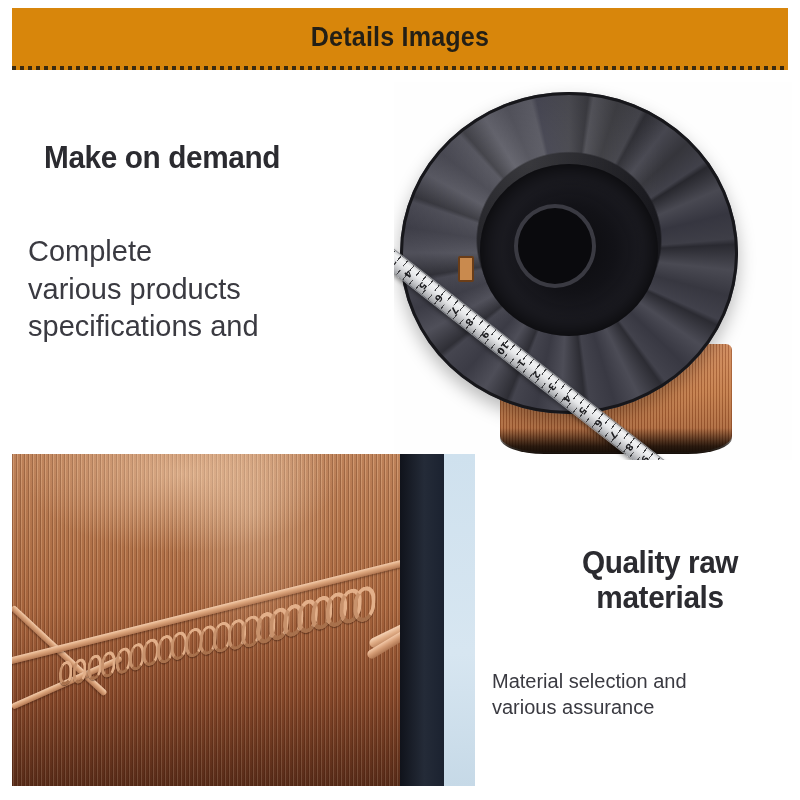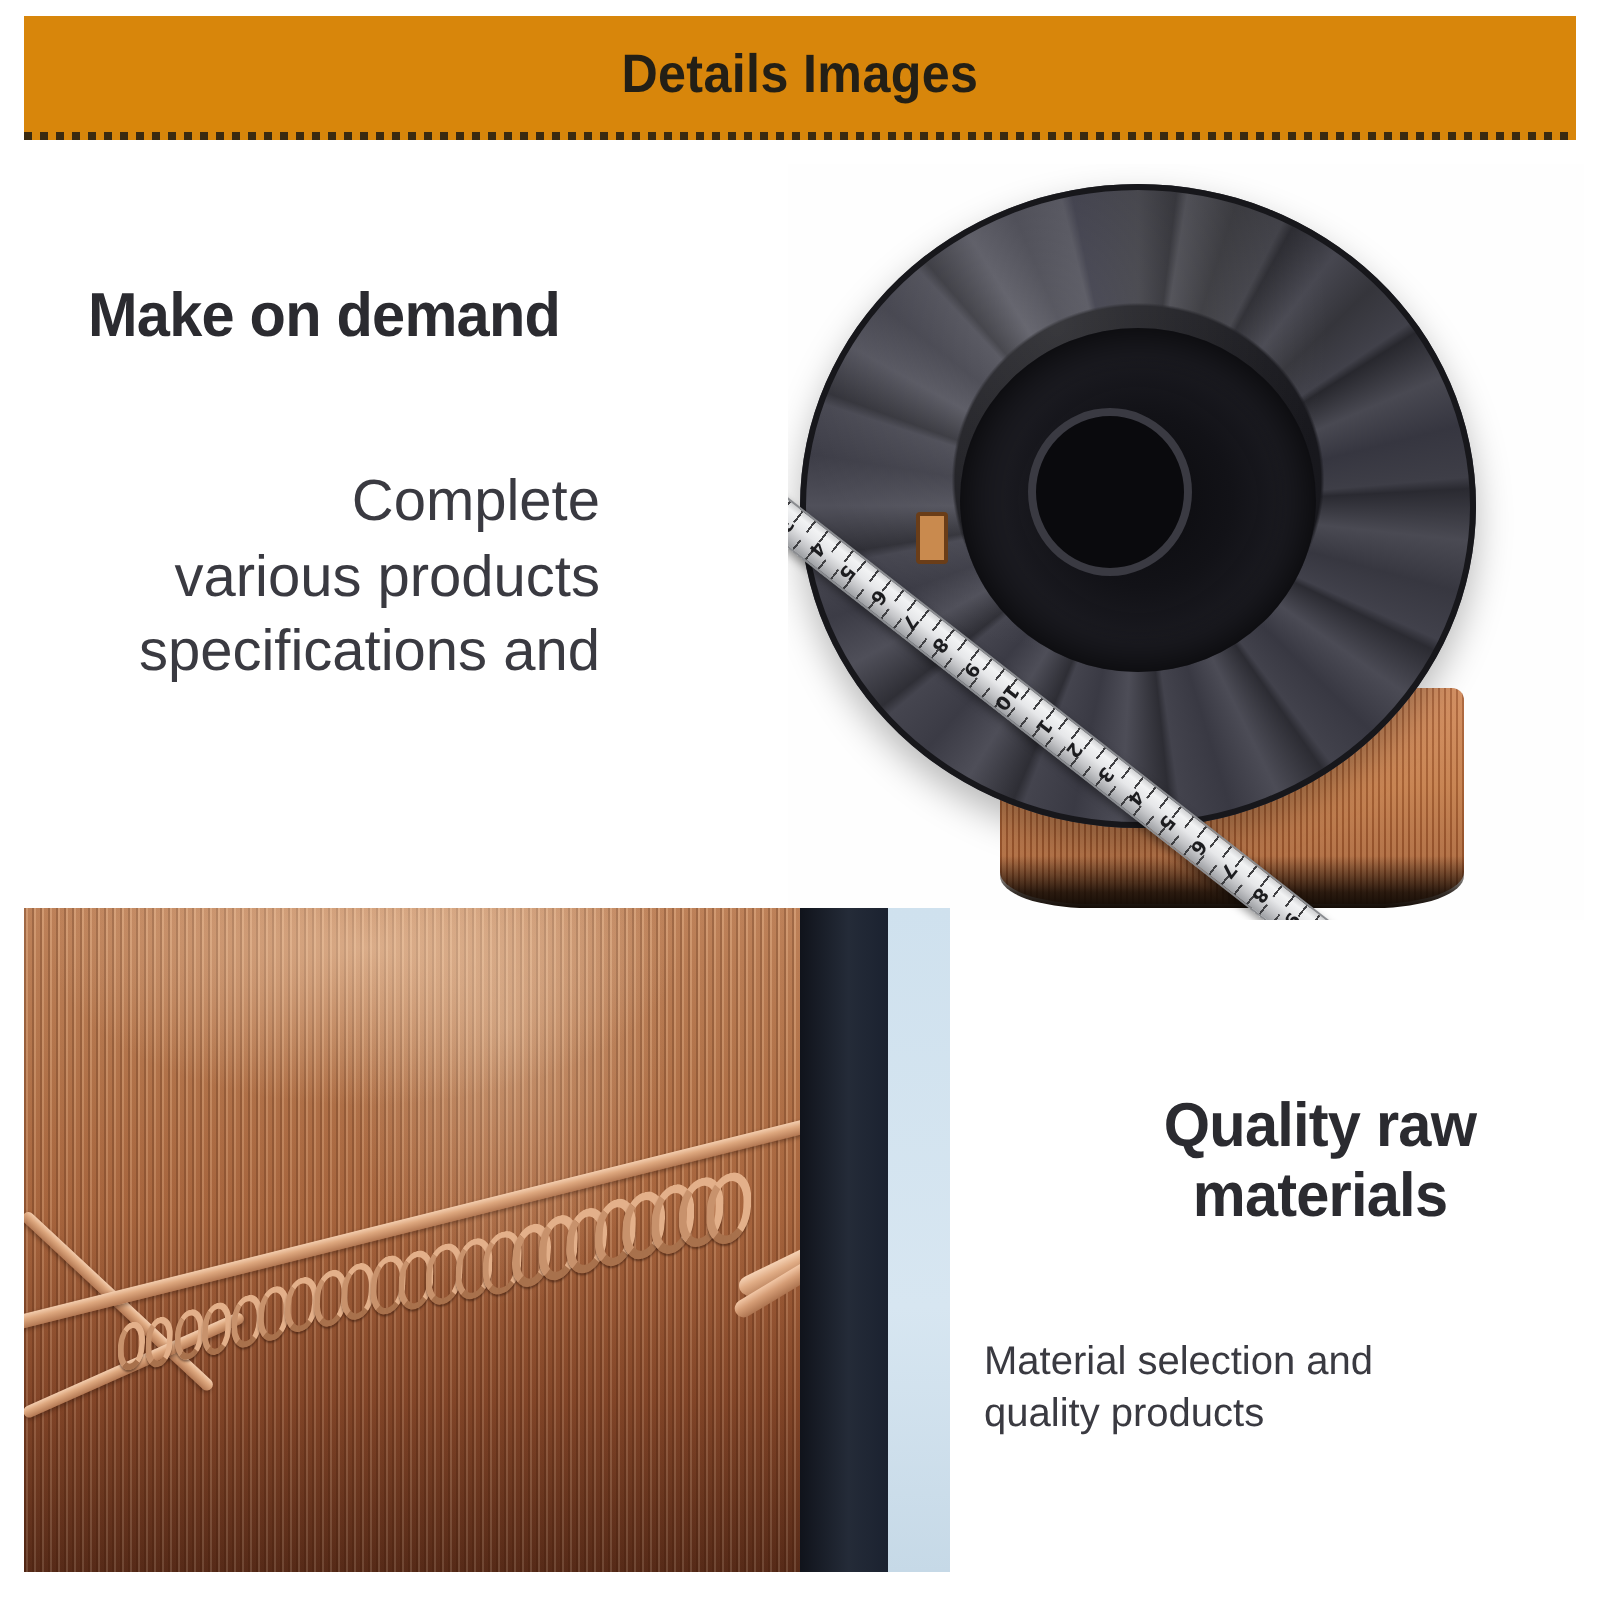--- a/index.html
+++ b/index.html
@@ -70,21 +70,21 @@
     font-size: 31px;
     letter-spacing: -0.4px;
     text-align: left;
     transform: scaleX(0.96);
     transform-origin: left center;
   }
   #make-body {
     left: 28px; top: 233px;
     width: 272px;
     font-size: 29px;
-    text-align: right;
+    text-align: left;
   }
 
   #quality-heading {
     left: 540px; top: 546px;
     width: 240px;
     font-size: 31px;
     letter-spacing: -0.4px;
     text-align: center;
     transform: scaleX(0.96);
     transform-origin: center center;
@@ -423,16 +423,16 @@
     <div class="wire-blue"></div>
   </div>
 
   <div class="block-heading" id="quality-heading">
     <div>Quality raw</div>
     <div>materials</div>
   </div>
 
   <div class="block-body" id="quality-body">
     <div>Material selection and</div>
-    <div>quality products</div>
+    <div>various assurance</div>
   </div>
 
 </div>
 
 </body></html>

